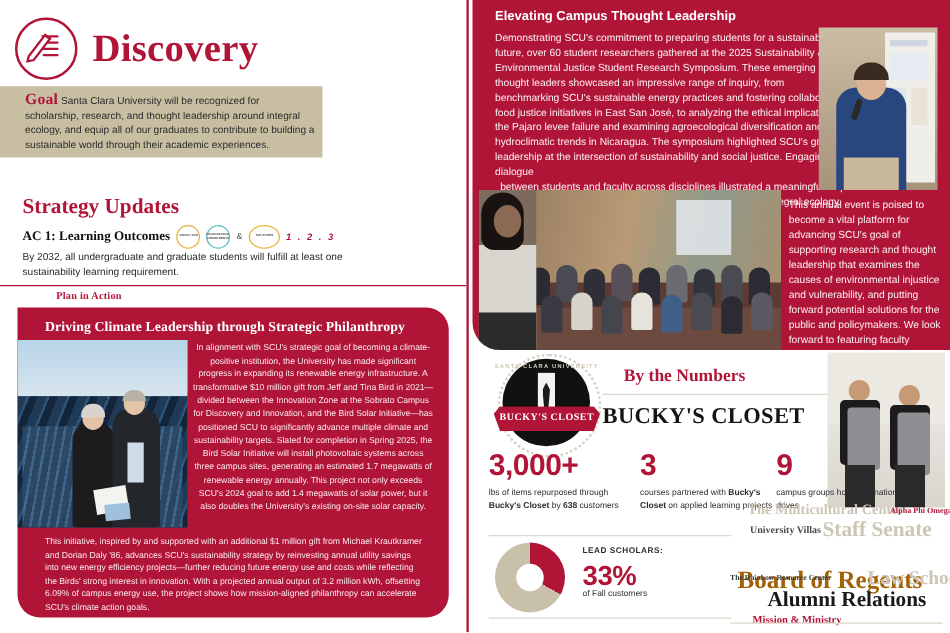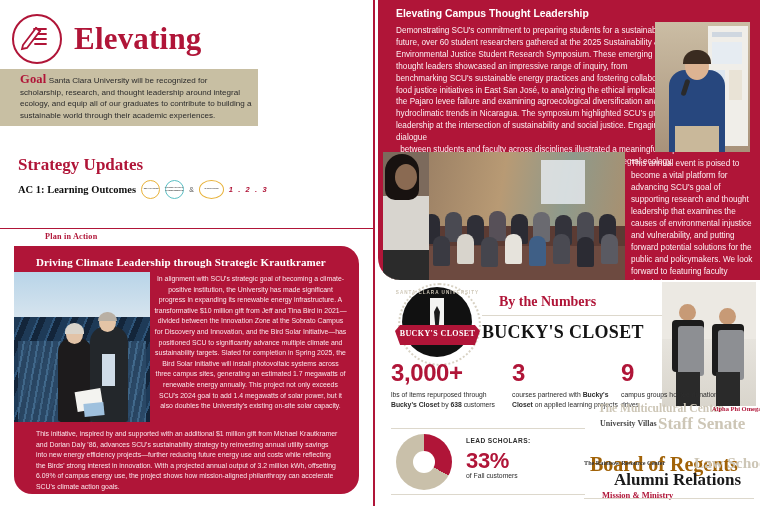--- a/index.html
+++ b/index.html
@@ -199,21 +199,21 @@
           <g stroke="#b01538" stroke-width="1.8" fill="none" stroke-linecap="round">
             <line x1="20" y1="13" x2="32" y2="13"></line>
             <line x1="20" y1="18" x2="32" y2="18"></line>
             <line x1="20" y1="23" x2="32" y2="23"></line>
             <line x1="21" y1="28" x2="32" y2="28"></line>
             <path d="M9 29 L22 12 L26 15 L13 32 L8 33 Z" fill="#fff"></path>
             <path d="M22 12 L26 15"></path>
           </g>
         </svg>
       </div>
-      <div class="acad-title">Elevating</div>
+      <div class="acad-title">Discovery</div>
     </div>
 
     <div class="goal-band"></div>
     <div class="goal-text"><span class="goal-word">Goal</span><span> Santa Clara University will be recognized for scholarship, research, and thought leadership around integral ecology, and equip all of our graduates to contribute to building a sustainable world through their academic experiences.</span></div>
 
     <div class="strategy-title">Strategy Updates</div>
 
     <div class="ac-row">
       <div class="ac-label">AC 1: Learning Outcomes</div>
       <div class="badge b1">
@@ -222,26 +222,27 @@
       <div class="badge b2">
           <span>FOUNDATIONAL COMMITMENTS</span>
         </div>
       <div class="amp">&amp;</div>
       <div class="badge b3">
           <span>SOLUTIONS</span>
         </div>
       <div class="nums">1 . 2 . 3</div>
     </div>
 
+    <div class="ac-desc">By 2032, all undergraduate and graduate students will fulfill at least one sustainability learning requirement.</div>
 
     <div class="hr-crimson"></div>
     <div class="plan-label">Plan in Action</div>
 
     <div class="plan-card">
-      <div class="plan-card-title">Driving Climate Leadership through Strategic Krautkramer</div>
+      <div class="plan-card-title">Driving Climate Leadership through Strategic Philanthropy</div>
 
       <div class="solar-photo">
         <div class="sky"></div>
         <div class="panels"></div>
         <div class="walk"></div>
         <div class="couple">
           <div class="cp-body1"></div>
           <div class="cp-body2"></div>
           <div class="cp-shirt"></div>
           <div class="cp-head1"></div>

